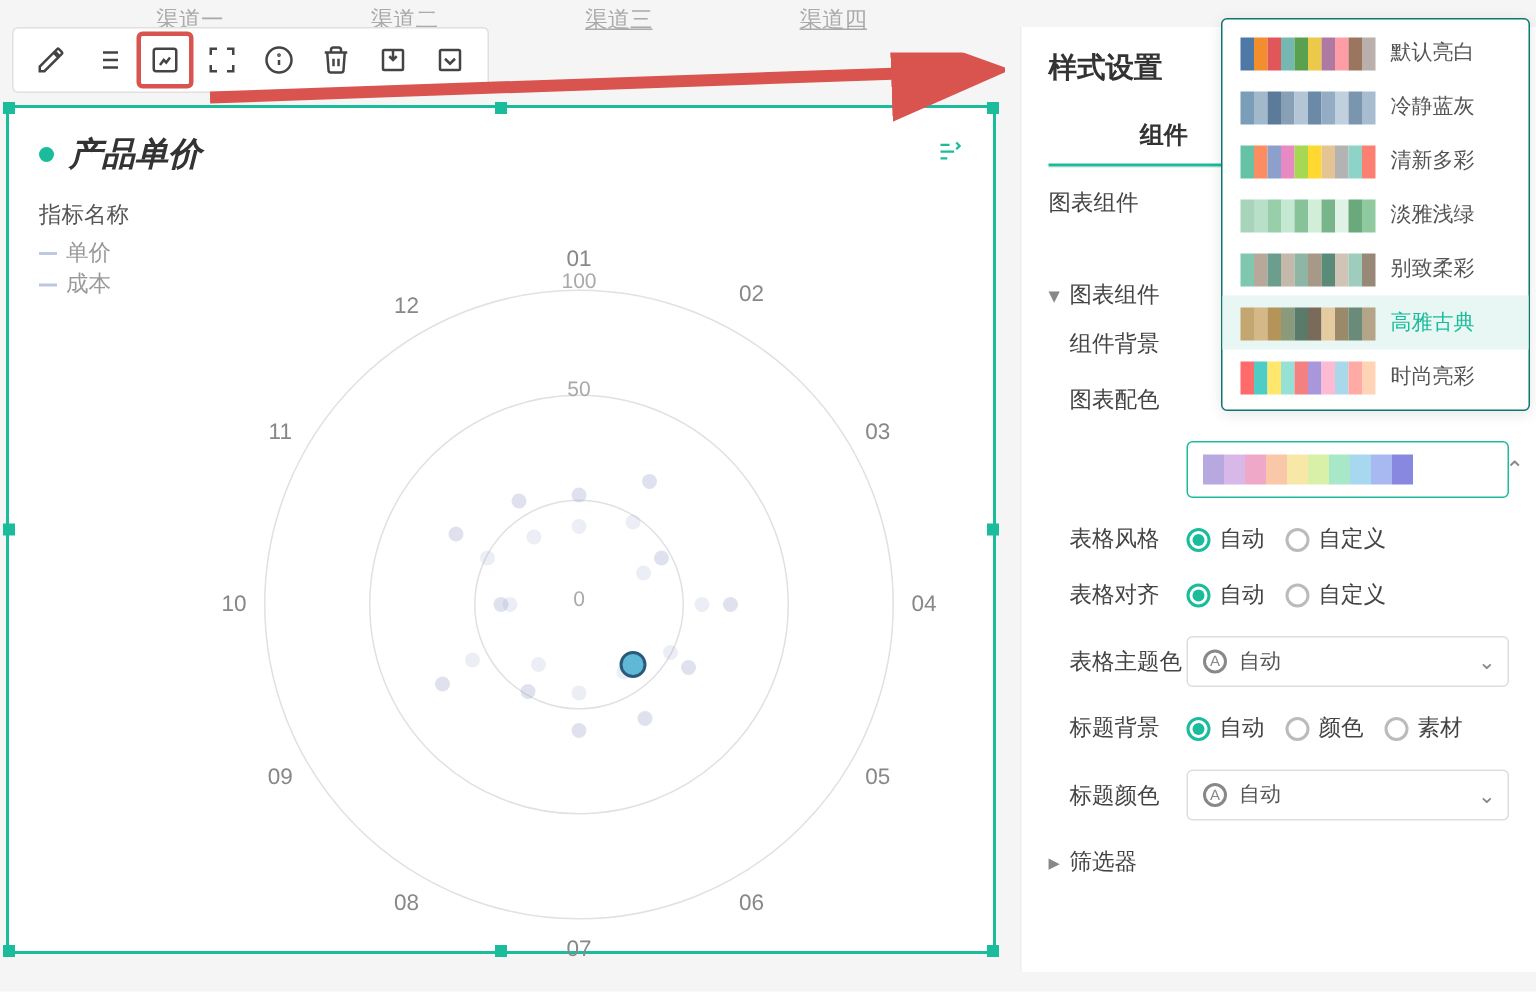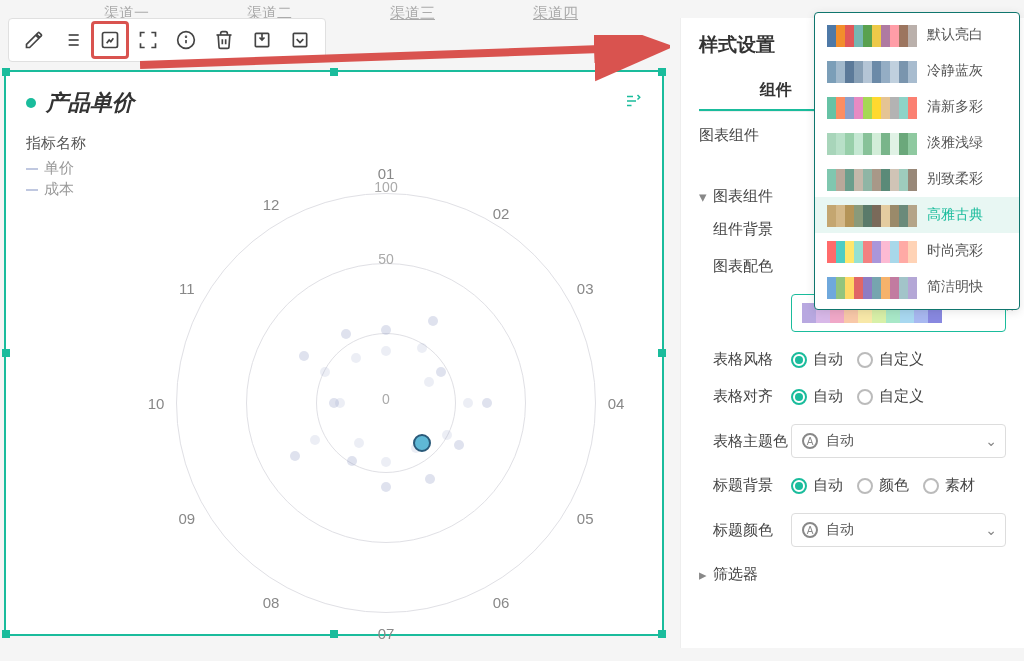--- a/index.html
+++ b/index.html
@@ -175,21 +175,21 @@
 
   <div class="chart-area">
     <div class="radar-circle rc1"></div>
     <div class="radar-circle rc2"></div>
     <div class="radar-circle rc3"></div>
     <span class="ring-label" style="left:50%;top:16px">100</span>
     <span class="ring-label" style="left:50%;top:88px">50</span>
     <span class="ring-label" style="left:50%;top:228px">0</span>
     <div id="axis-labels">
         <span class="axis-label" style="left: 240px; top: 10px;">01</span>
-        <span class="axis-label" style="left: 355px; top: 50px;">02</span>
+        <span class="axis-label" style="left: 355px; top: 33px;">02</span>
         <span class="axis-label" style="left: 439.186px; top: 125px;">03</span>
         <span class="axis-label" style="left: 470px; top: 240px;">04</span>
         <span class="axis-label" style="left: 439.186px; top: 355px;">05</span>
         <span class="axis-label" style="left: 355px; top: 439.186px;">06</span>
         <span class="axis-label" style="left: 240px; top: 470px;">07</span>
         <span class="axis-label" style="left: 125px; top: 439.186px;">08</span>
         <span class="axis-label" style="left: 40.8142px; top: 355px;">09</span>
         <span class="axis-label" style="left: 10px; top: 240px;">10</span>
         <span class="axis-label" style="left: 40.8142px; top: 125px;">11</span>
         <span class="axis-label" style="left: 125px; top: 40.8142px;">12</span>
@@ -447,28 +447,13 @@
         <span style="background: rgb(149, 225, 211);"></span>
         <span style="background: rgb(243, 129, 129);"></span>
         <span style="background: rgb(170, 150, 218);"></span>
         <span style="background: rgb(252, 186, 211);"></span>
         <span style="background: rgb(168, 216, 234);"></span>
         <span style="background: rgb(255, 170, 165);"></span>
         <span style="background: rgb(255, 211, 182);"></span>
       </div>
       <span>时尚亮彩</span>
     </div>
-    <div class="palette-option">
-      <div class="palette-swatch">
-        <span style="background: rgb(111, 168, 220);"></span>
-        <span style="background: rgb(147, 196, 125);"></span>
-        <span style="background: rgb(255, 217, 102);"></span>
-        <span style="background: rgb(224, 102, 102);"></span>
-        <span style="background: rgb(142, 124, 195);"></span>
-        <span style="background: rgb(118, 165, 175);"></span>
-        <span style="background: rgb(246, 178, 107);"></span>
-        <span style="background: rgb(194, 123, 160);"></span>
-        <span style="background: rgb(162, 196, 201);"></span>
-        <span style="background: rgb(180, 167, 214);"></span>
-      </div>
-      <span>简洁明快</span>
-    </div>
   </div>
 
 </body></html>

